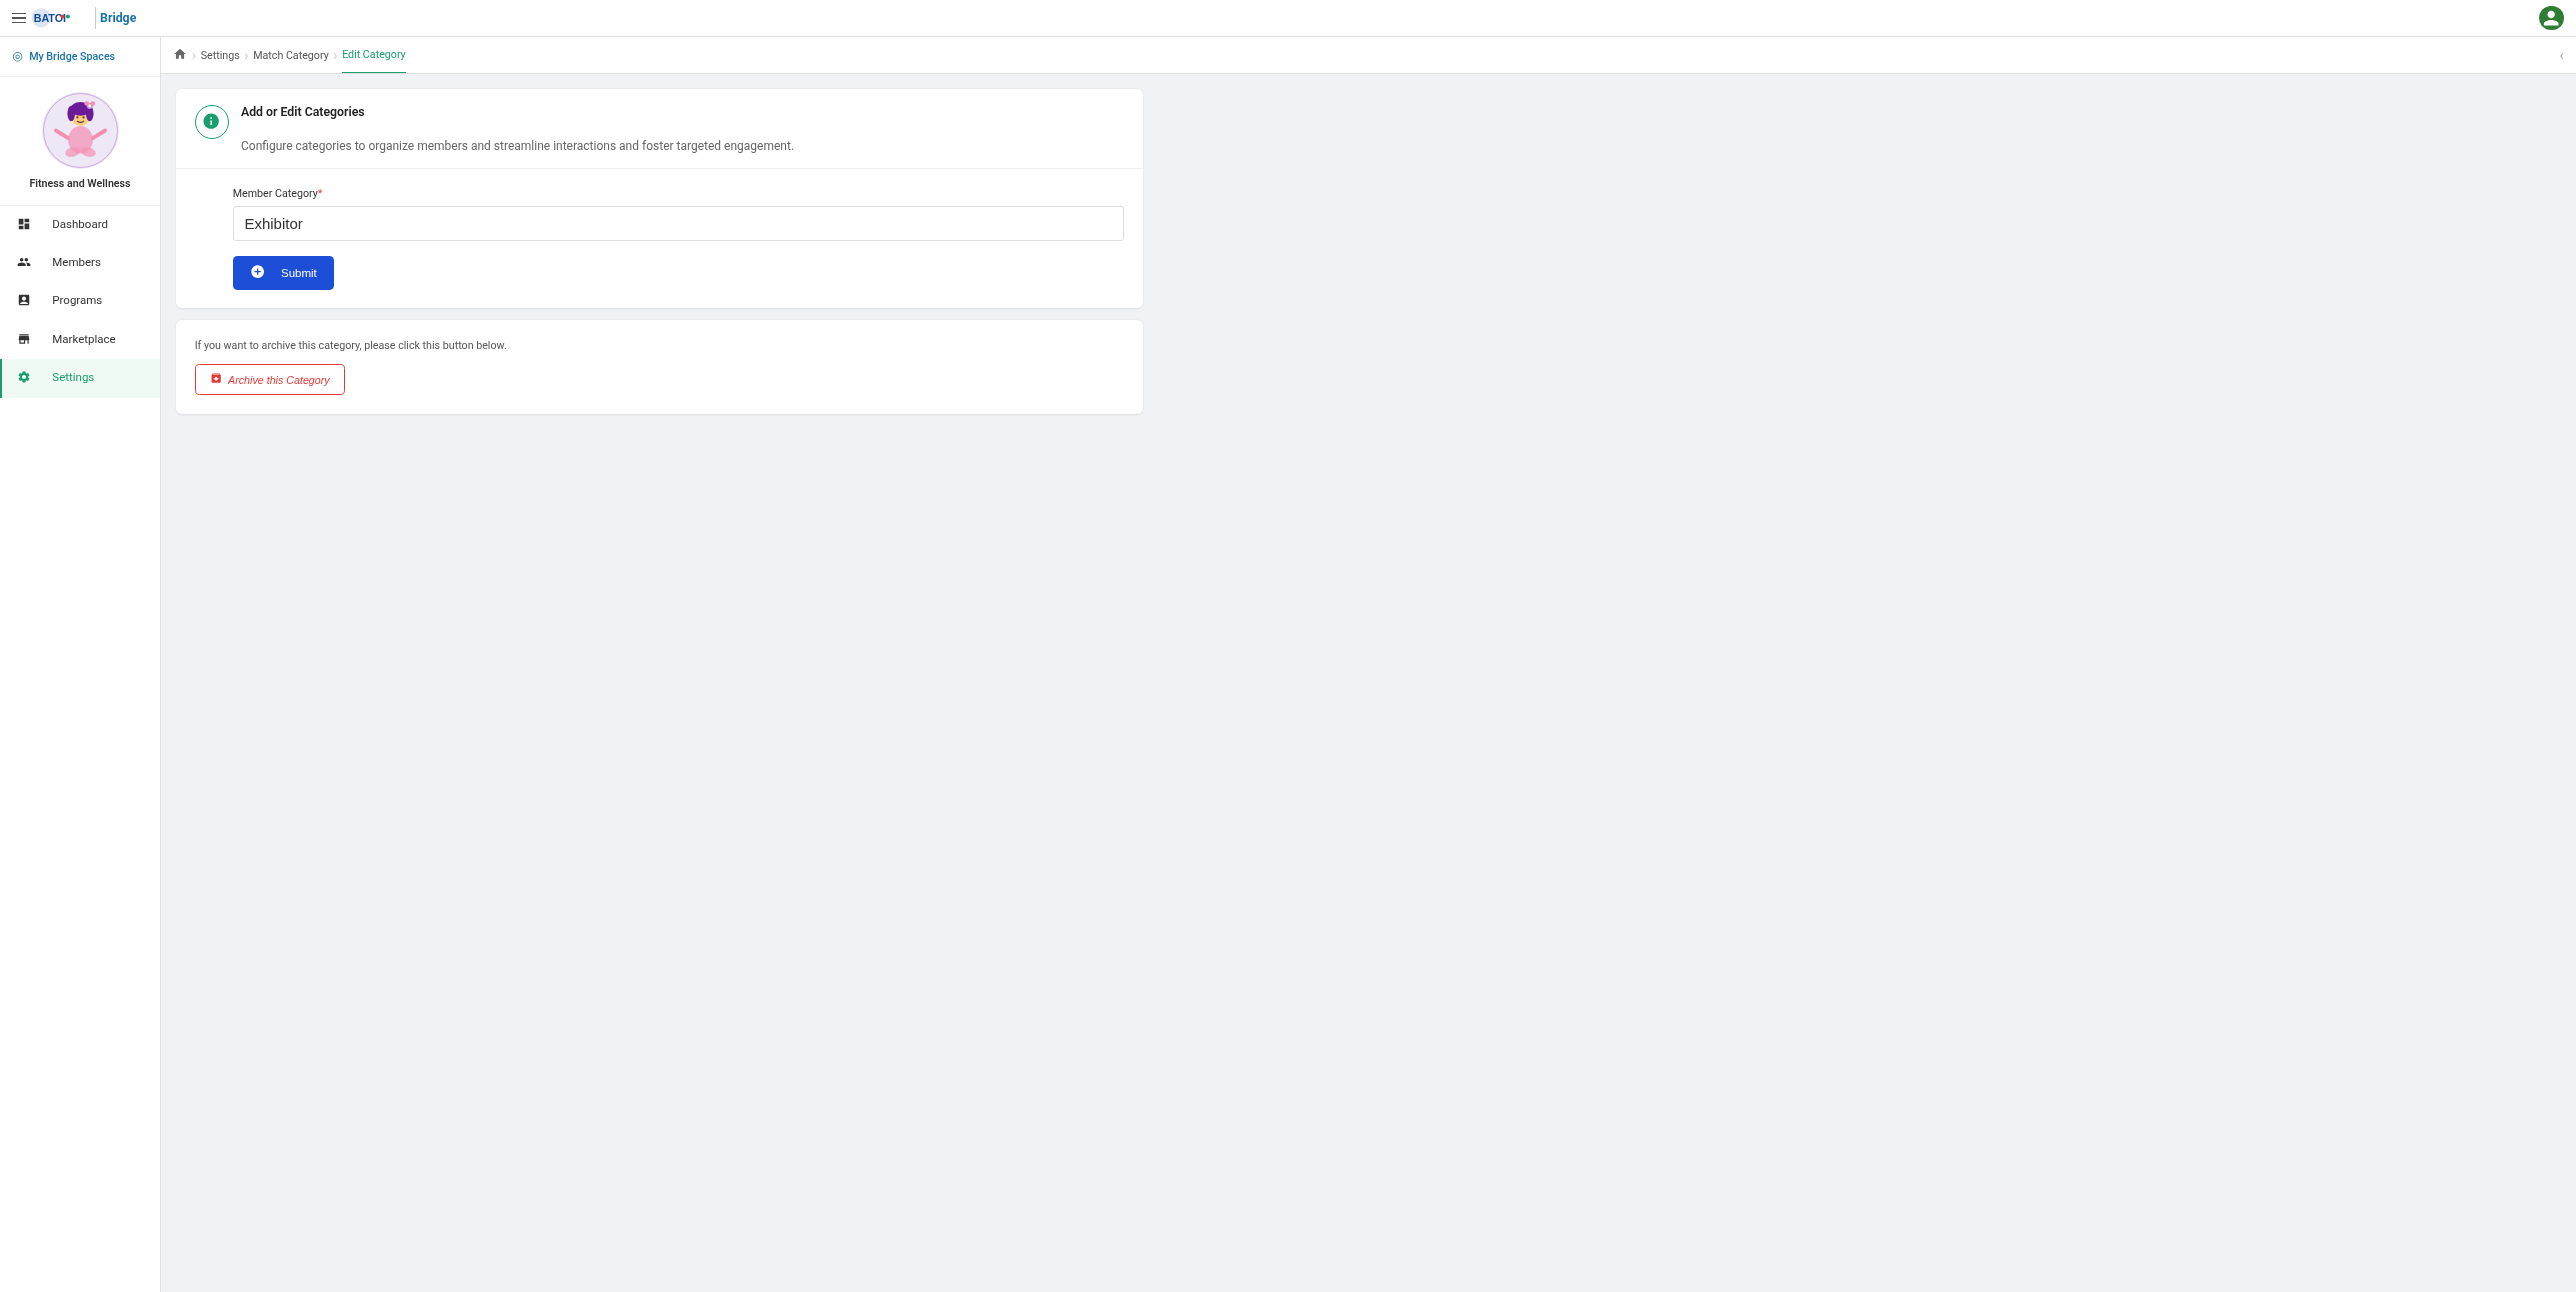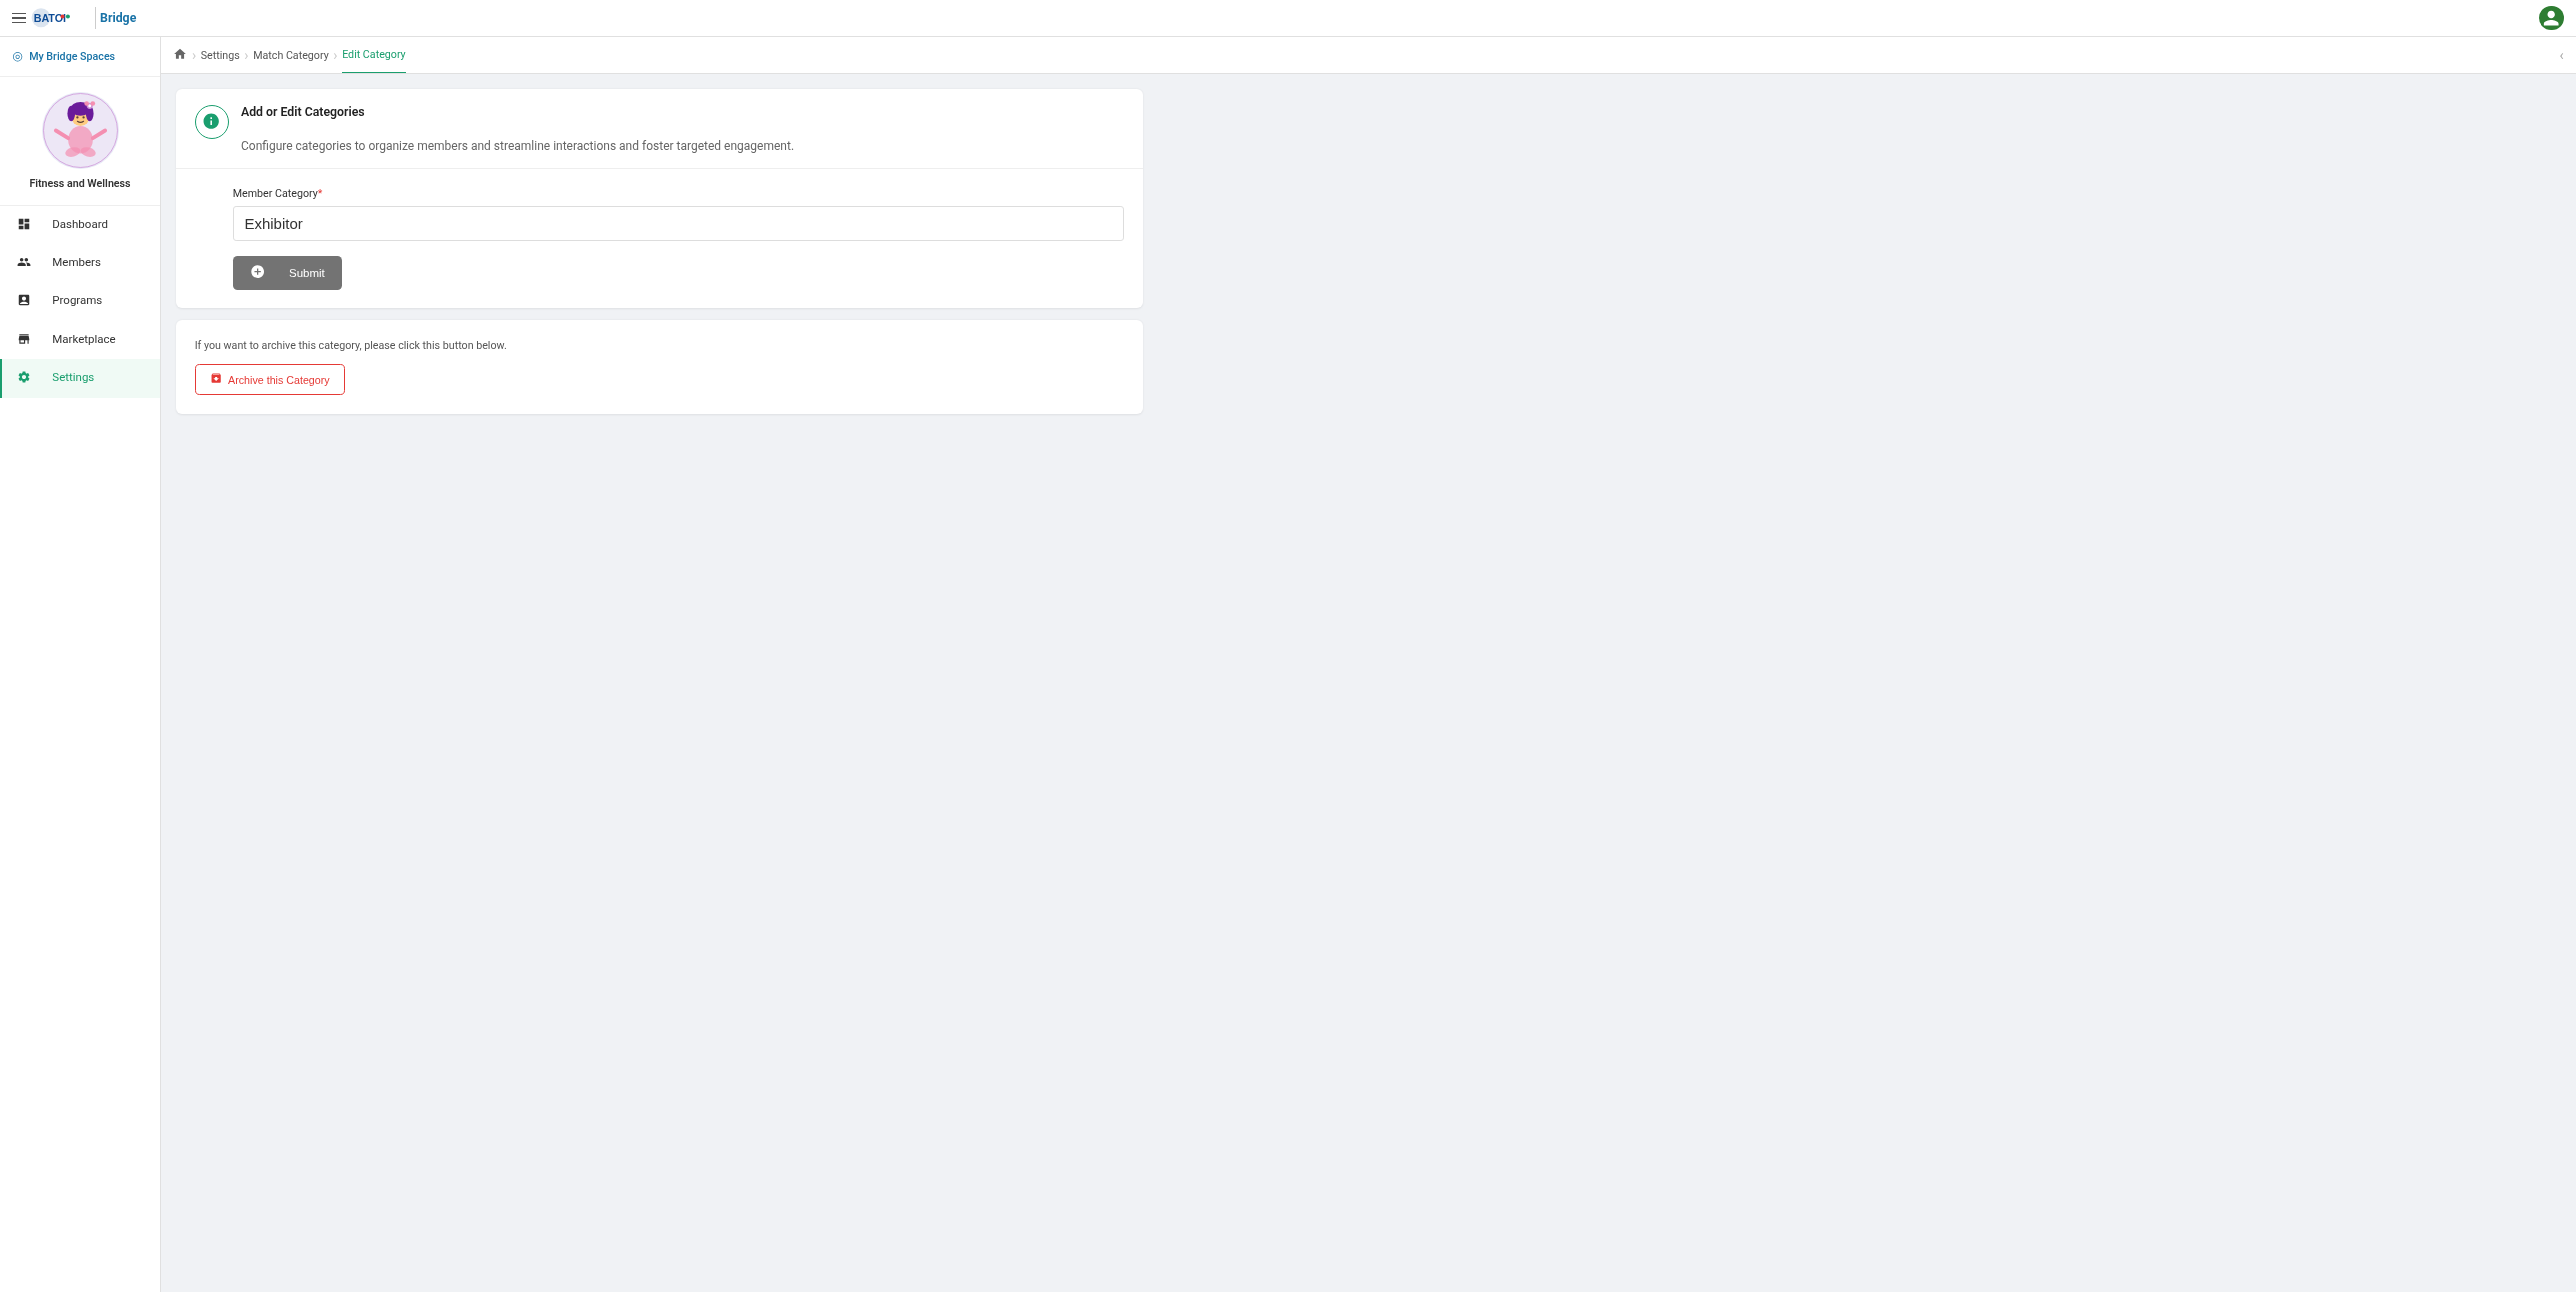--- a/index.html
+++ b/index.html
@@ -49,26 +49,26 @@
     .info-header { display: flex; align-items: flex-start; gap: 12.3px; padding: 15.3px 18.4px; border-bottom: 0.8px solid #eee; }
     .info-icon { width: 34px; height: 34px; border-radius: 50%; border: 1.5px solid #1a9e6e; display: flex; align-items: center; justify-content: center; color: #1a9e6e; font-size: 15.3px; flex-shrink: 0; }
     .info-title { font-size: 12.3px; font-weight: 600; color: #222; margin-bottom: 20px; }
     .info-desc { font-size: 12px; color: #666; }
 
     .form-section { padding: 18.4px; margin-left: 38px; }
     .form-label { font-size: 10.7px; color: #333; margin-bottom: 6.1px; display: block; }
     .required { color: #e53935; }
     .form-input { width: 100%; border: 0.8px solid #ddd; border-radius: 3.1px; padding: 7.7px 10.7px; font-size: 15px; color: #333; outline: none; }
 
-    .submit-btn { display: flex; align-items: center; gap: 24px; background: #737373; color: white; border: none; border-radius: 4.6px; padding: 7.7px 17px; font-size: 11.5px; cursor: pointer; margin-top: 15.3px; }
+    .submit-btn { display: flex; align-items: center; gap: 16px; background: #1d4ed8; color: white; border: none; border-radius: 4.6px; padding: 7.7px 17px; font-size: 11.5px; cursor: pointer; margin-top: 15.3px; }
     .submit-btn-icon { font-size: 14px; }
 
     .archive-section { padding: 18.4px; }
     .archive-desc { font-size: 10.7px; color: #555; margin-bottom: 12.3px; }
-    .archive-btn { display: flex; align-items: center; gap: 6.1px; background: #fff; color: #e53935; border: 1.2px solid #e53935; border-radius: 4.6px; padding: 7px 14px; font-size: 10.7px; cursor: pointer; }
+    .archive-btn { display: flex; align-items: center; gap: 6.1px; background: #fff; color: #e53935; border: 1.2px solid #e53935; border-radius: 4.6px; padding: 7px 14px; font-size: 10.7px; cursor: pointer; font-style: italic; }
     .archive-btn-icon { font-size: 12.3px; }
 
     
     .yoga-svg { width: 77px; height: 77px; }
   </style>
 </head>
 <body>
 
 <div class="app-container">
 

